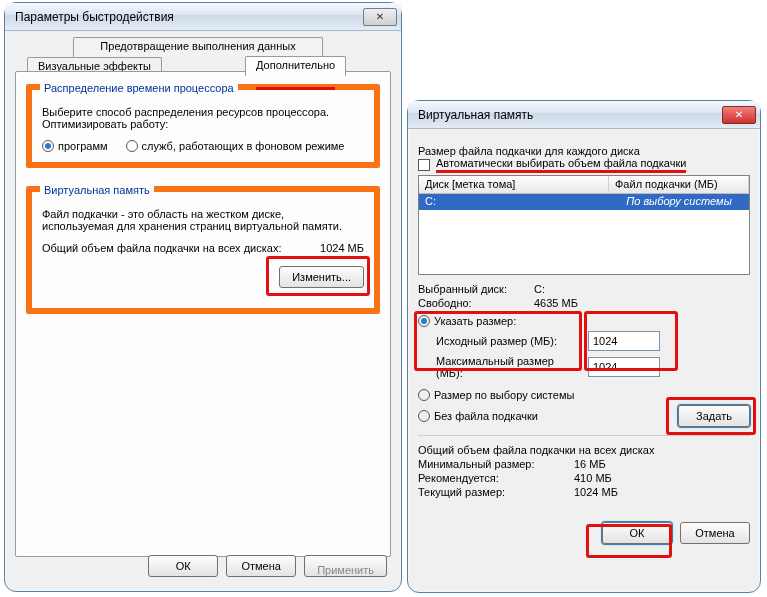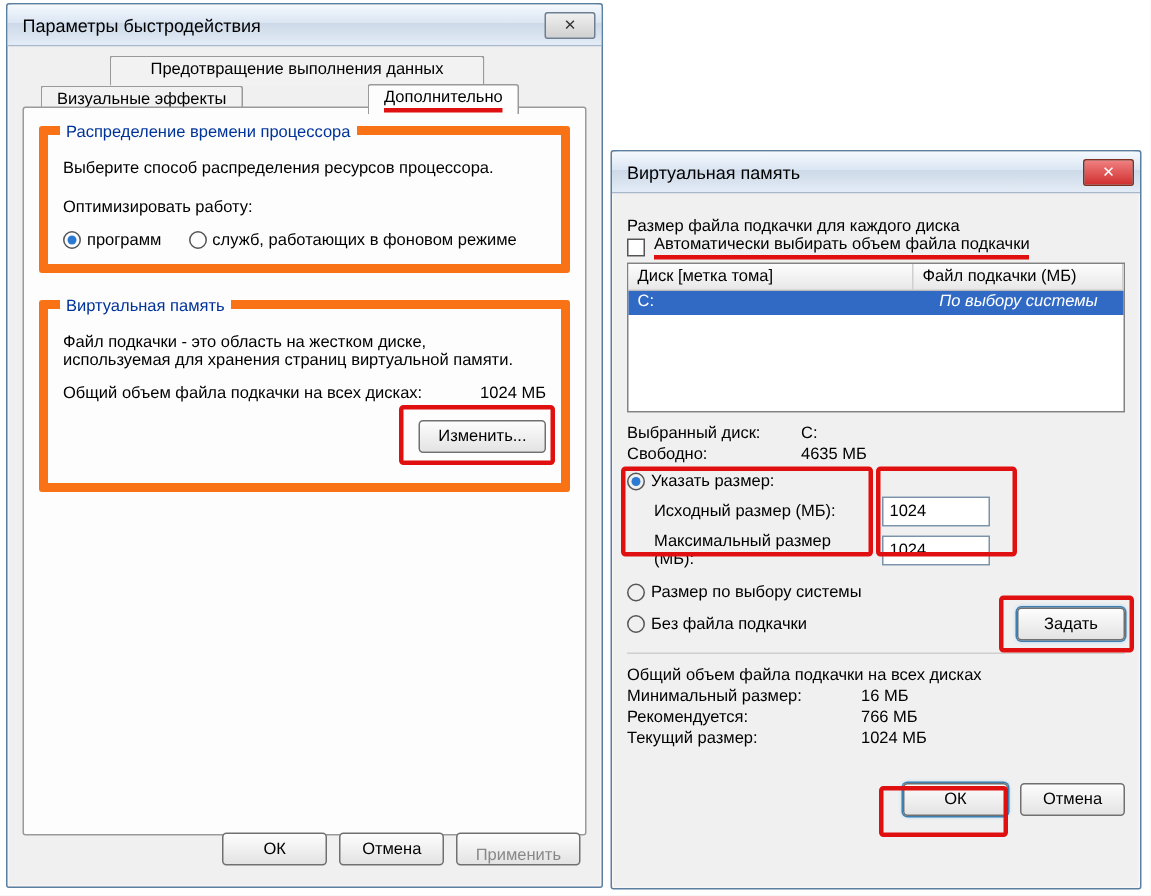--- a/index.html
+++ b/index.html
@@ -11,21 +11,21 @@
     width: 767px;
     height: 597px;
     position: relative;
     overflow: hidden;
     color: #000;
   }
   .window {
     position: absolute;
     background: #f0f0f0;
     border: 1px solid #5a7fa0;
-    border-radius: 2px;
+    border-radius: 12px;
     box-shadow: 0 0 0 1px rgba(255,255,255,0.4) inset;
   }
   .titlebar {
     height: 28px;
     background: linear-gradient(#f5f9fd, #dbe6f3 45%, #cdd9e8 46%, #e3ecf6);
     border-bottom: 1px solid #a9b8c9;
     display: flex;
     align-items: center;
     padding: 0 4px 0 10px;
     border-radius: 4px 4px 0 0;
@@ -116,30 +116,30 @@
   <div class="content" style="height:532px;">
 
     <div class="tabs">
       <div class="tab inactive" style="left:58px; top:0; width:250px; text-align:center;">
         <span>Предотвращение выполнения данных</span>
       </div>
       <div class="tab inactive" style="left:12px; top:20px;">
         <span>Визуальные эффекты</span>
       </div>
       <div class="tab" style="left:230px; top:19px; z-index:2;">
-        <span class="underline-red" style="padding-bottom:1px;">Дополнительно</span>
+        <span class="underline-red" style="padding-bottom:16px;">Дополнительно</span>
       </div>
     </div>
 
     <div class="tabpanel" style="top:40px; height:486px;">
 
       <div class="groupbox" style="margin-top:4px;">
         <span class="legend">Распределение времени процессора</span>
         <div>Выберите способ распределения ресурсов процессора.</div>
-        <div style="margin-top:14px;">Оптимизировать работу:</div>
+        <div style="">Оптимизировать работу:</div>
         <div class="radio-row" style="margin-top:10px;align-items:flex-end;">
           <span class="radio sel"></span>
           <span class="label">программ</span>
           <span class="radio"></span>
           <span>служб, работающих в фоновом режиме</span>
         </div>
       </div>
 
       <div class="groupbox" style="margin-top:18px; height:128px;">
         <span class="legend">Виртуальная память</span>
@@ -237,21 +237,21 @@
     </div>
 
     <div class="sep"></div>
     <div>Общий объем файла подкачки на всех дисках</div>
     <div class="kv">
         <span class="k">Минимальный размер:</span>
         <span>16 МБ</span>
       </div>
     <div class="kv">
         <span class="k">Рекомендуется:</span>
-        <span>766 МБ</span>
+        <span>410 МБ</span>
       </div>
     <div class="kv">
         <span class="k">Текущий размер:</span>
         <span>1024 МБ</span>
       </div>
 
     <div class="button-row" style="margin-top:18px; padding-right:0; position:relative;">
       <span class="btn default">
           <span>ОК</span>
         </span>

